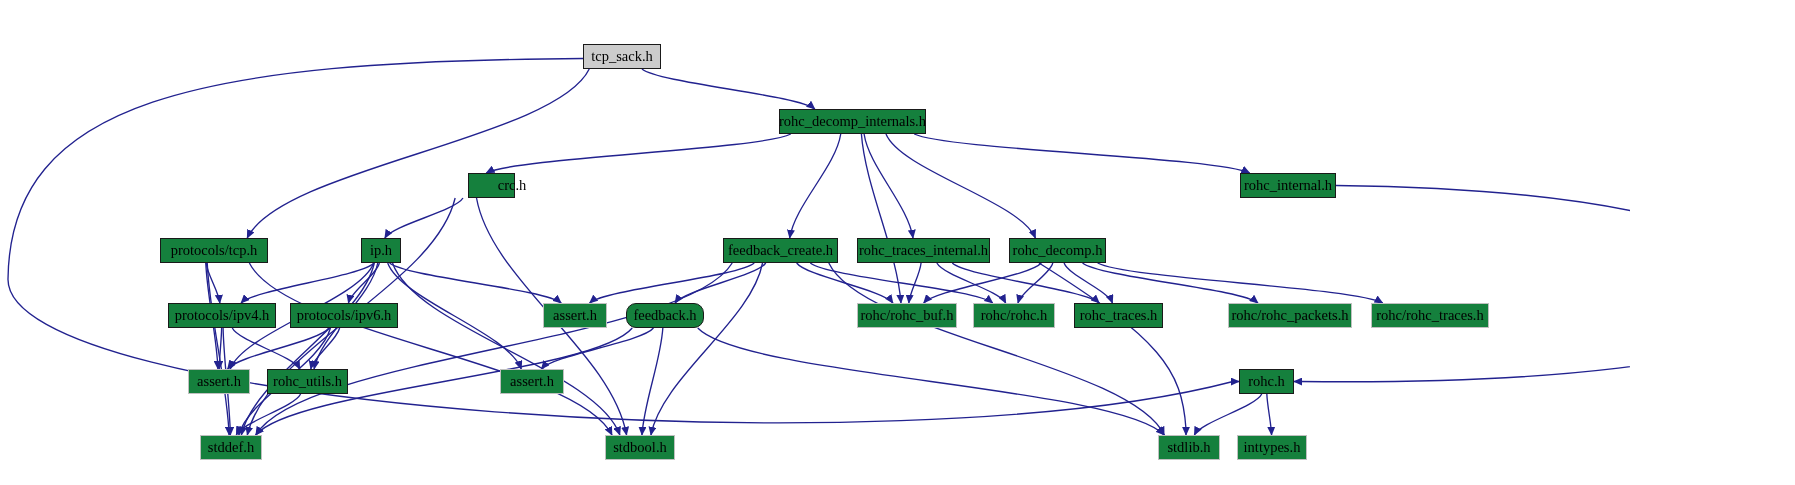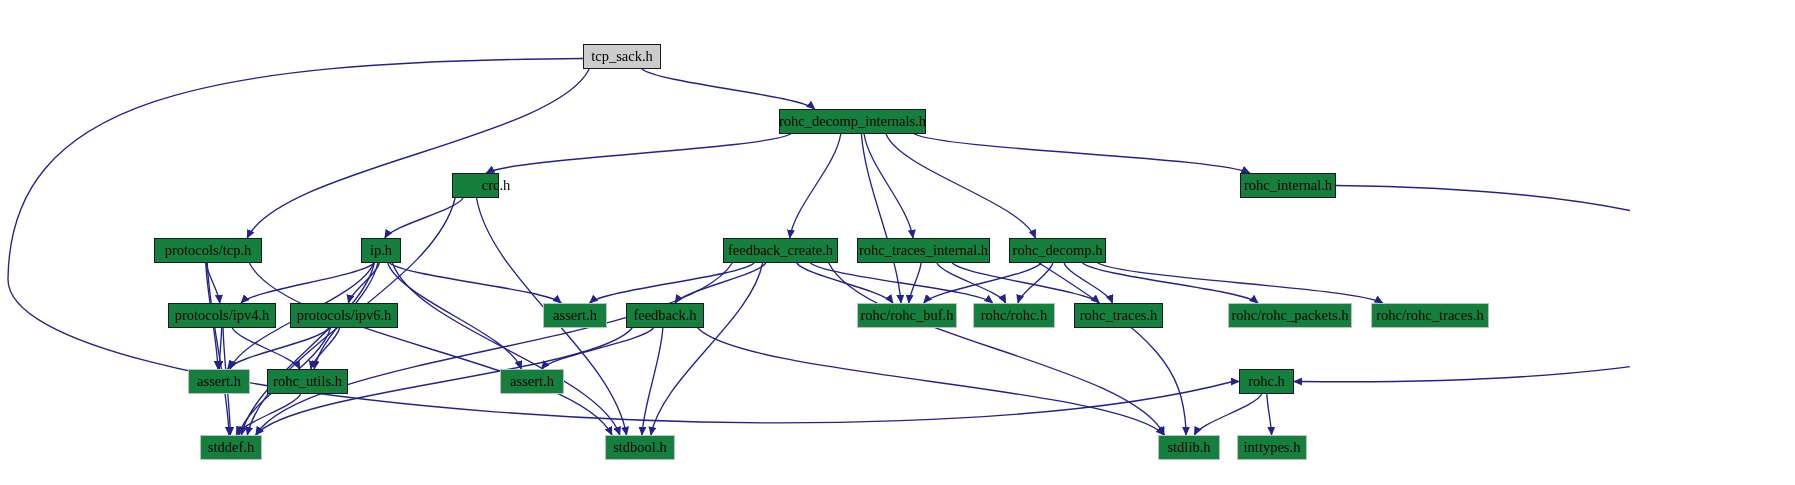--- a/index.html
+++ b/index.html
@@ -82,24 +82,24 @@
   </svg>
 <div class="node root" style="left: 583px; top: 5px; width: 78px;">
       <span>tcp_sack.h</span>
     </div>
     <div class="node dark" style="left: 779px; top: 70px; width: 147px;">
       <span>rohc_decomp_internals.h</span>
     </div>
     <div class="node dark" style="left: 1240px; top: 134px; width: 96px; text-align: center;">
       <span>rohc_internal.h</span>
     </div>
-    <div class="node dark" style="left: 452px; top: 134px; width: 47px; padding-left: 41px;">
+    <div class="node dark" style="left: 468px; top: 134px; width: 47px; padding-left: 41px;">
       <span>crc.h</span>
     </div>
-    <div class="node dark" style="left: 154px; top: 199px; width: 108px;">
+    <div class="node dark" style="left: 160px; top: 199px; width: 108px;">
       <span>protocols/tcp.h</span>
     </div>
     <div class="node dark" style="left: 361px; top: 199px; width: 40px;">
       <span>ip.h</span>
     </div>
     <div class="node dark" style="left: 723px; top: 199px; width: 115px;">
       <span>feedback_create.h</span>
     </div>
     <div class="node dark" style="left: 857px; top: 199px; width: 133px;">
       <span>rohc_traces_internal.h</span>
@@ -109,21 +109,21 @@
     </div>
     <div class="node dark" style="left: 168px; top: 264px; width: 108px;">
       <span>protocols/ipv4.h</span>
     </div>
     <div class="node dark" style="left: 290px; top: 264px; width: 108px;">
       <span>protocols/ipv6.h</span>
     </div>
     <div class="node" style="left: 543px; top: 264px; width: 64px;">
       <span>assert.h</span>
     </div>
-    <div class="node dark" style="left: 626px; top: 264px; width: 78px;">
+    <div class="node dark" style="left: 626px; top: 264px; width: 78px; border-radius: 10px;">
       <span>feedback.h</span>
     </div>
     <div class="node" style="left: 857px; top: 264px; width: 100px;">
       <span>rohc/rohc_buf.h</span>
     </div>
     <div class="node" style="left: 973px; top: 264px; width: 82px;">
       <span>rohc/rohc.h</span>
     </div>
     <div class="node dark" style="left: 1074px; top: 264px; width: 89px;">
       <span>rohc_traces.h</span>

